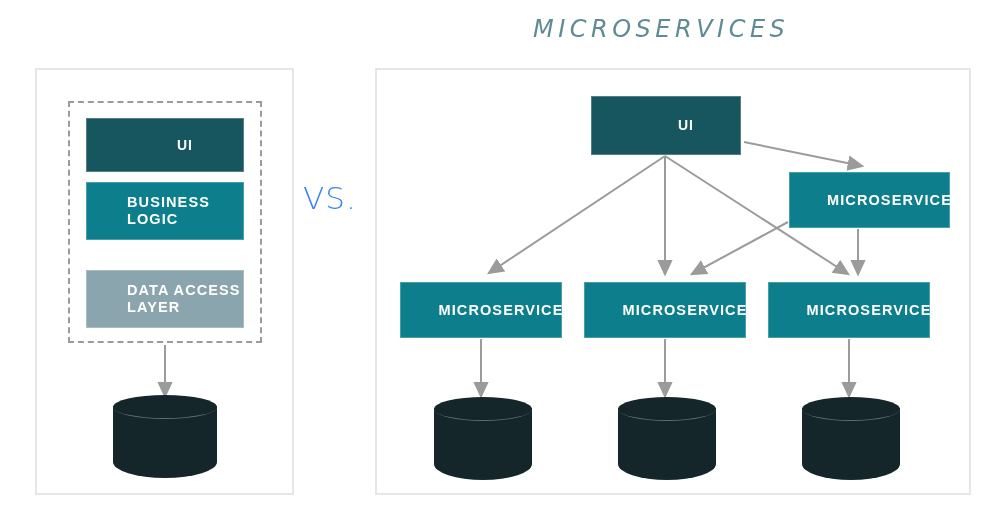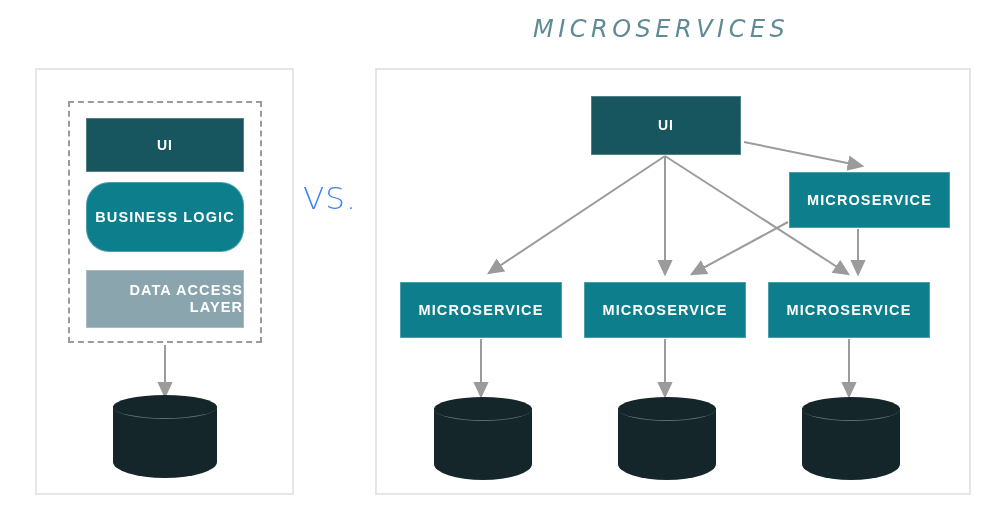--- a/index.html
+++ b/index.html
@@ -38,30 +38,31 @@
   
   #mono-dashed{
     position:absolute;left:68px;top:101px;width:194px;height:242px;
     border:2px dashed #9b9b9b;box-sizing:border-box;
   }
 
   
   .box{
     position:absolute;box-sizing:border-box;
     display:flex;align-items:center;justify-content:center;
-    text-align:right;color:#ffffff;
+    text-align:left;color:#ffffff;
     font-weight:bold;letter-spacing:1.1px;line-height:1.16;
     border:1px solid rgba(255,255,255,0.25);
+    padding-left:40px;
   }
   .box.dark{background:#17565e;}
   .box.teal{background:#0d7f8c;}
   .box.gray{background:#8aa5ad;}
 
   #mono-ui{left:86px;top:118px;width:158px;height:54px;font-size:14px;}
-  #mono-bl{left:86px;top:182px;width:158px;height:70px;font-size:14.5px;border-radius:23px;}
+  #mono-bl{left:86px;top:182px;width:158px;height:58px;font-size:14.5px;}
   #mono-dal{left:86px;top:250px;width:158px;height:58px;font-size:14.5px;margin-top:20px;}
 
   #ms-ui{left:591px;top:96px;width:150px;height:59px;font-size:14px;}
   #ms-right{left:789px;top:172px;width:161px;height:56px;font-size:14.5px;}
   #ms-1{left:400px;top:282px;width:162px;height:56px;font-size:14.5px;}
   #ms-2{left:584px;top:282px;width:162px;height:56px;font-size:14.5px;}
   #ms-3{left:768px;top:282px;width:162px;height:56px;font-size:14.5px;}
 
   
   .db{position:absolute;}

